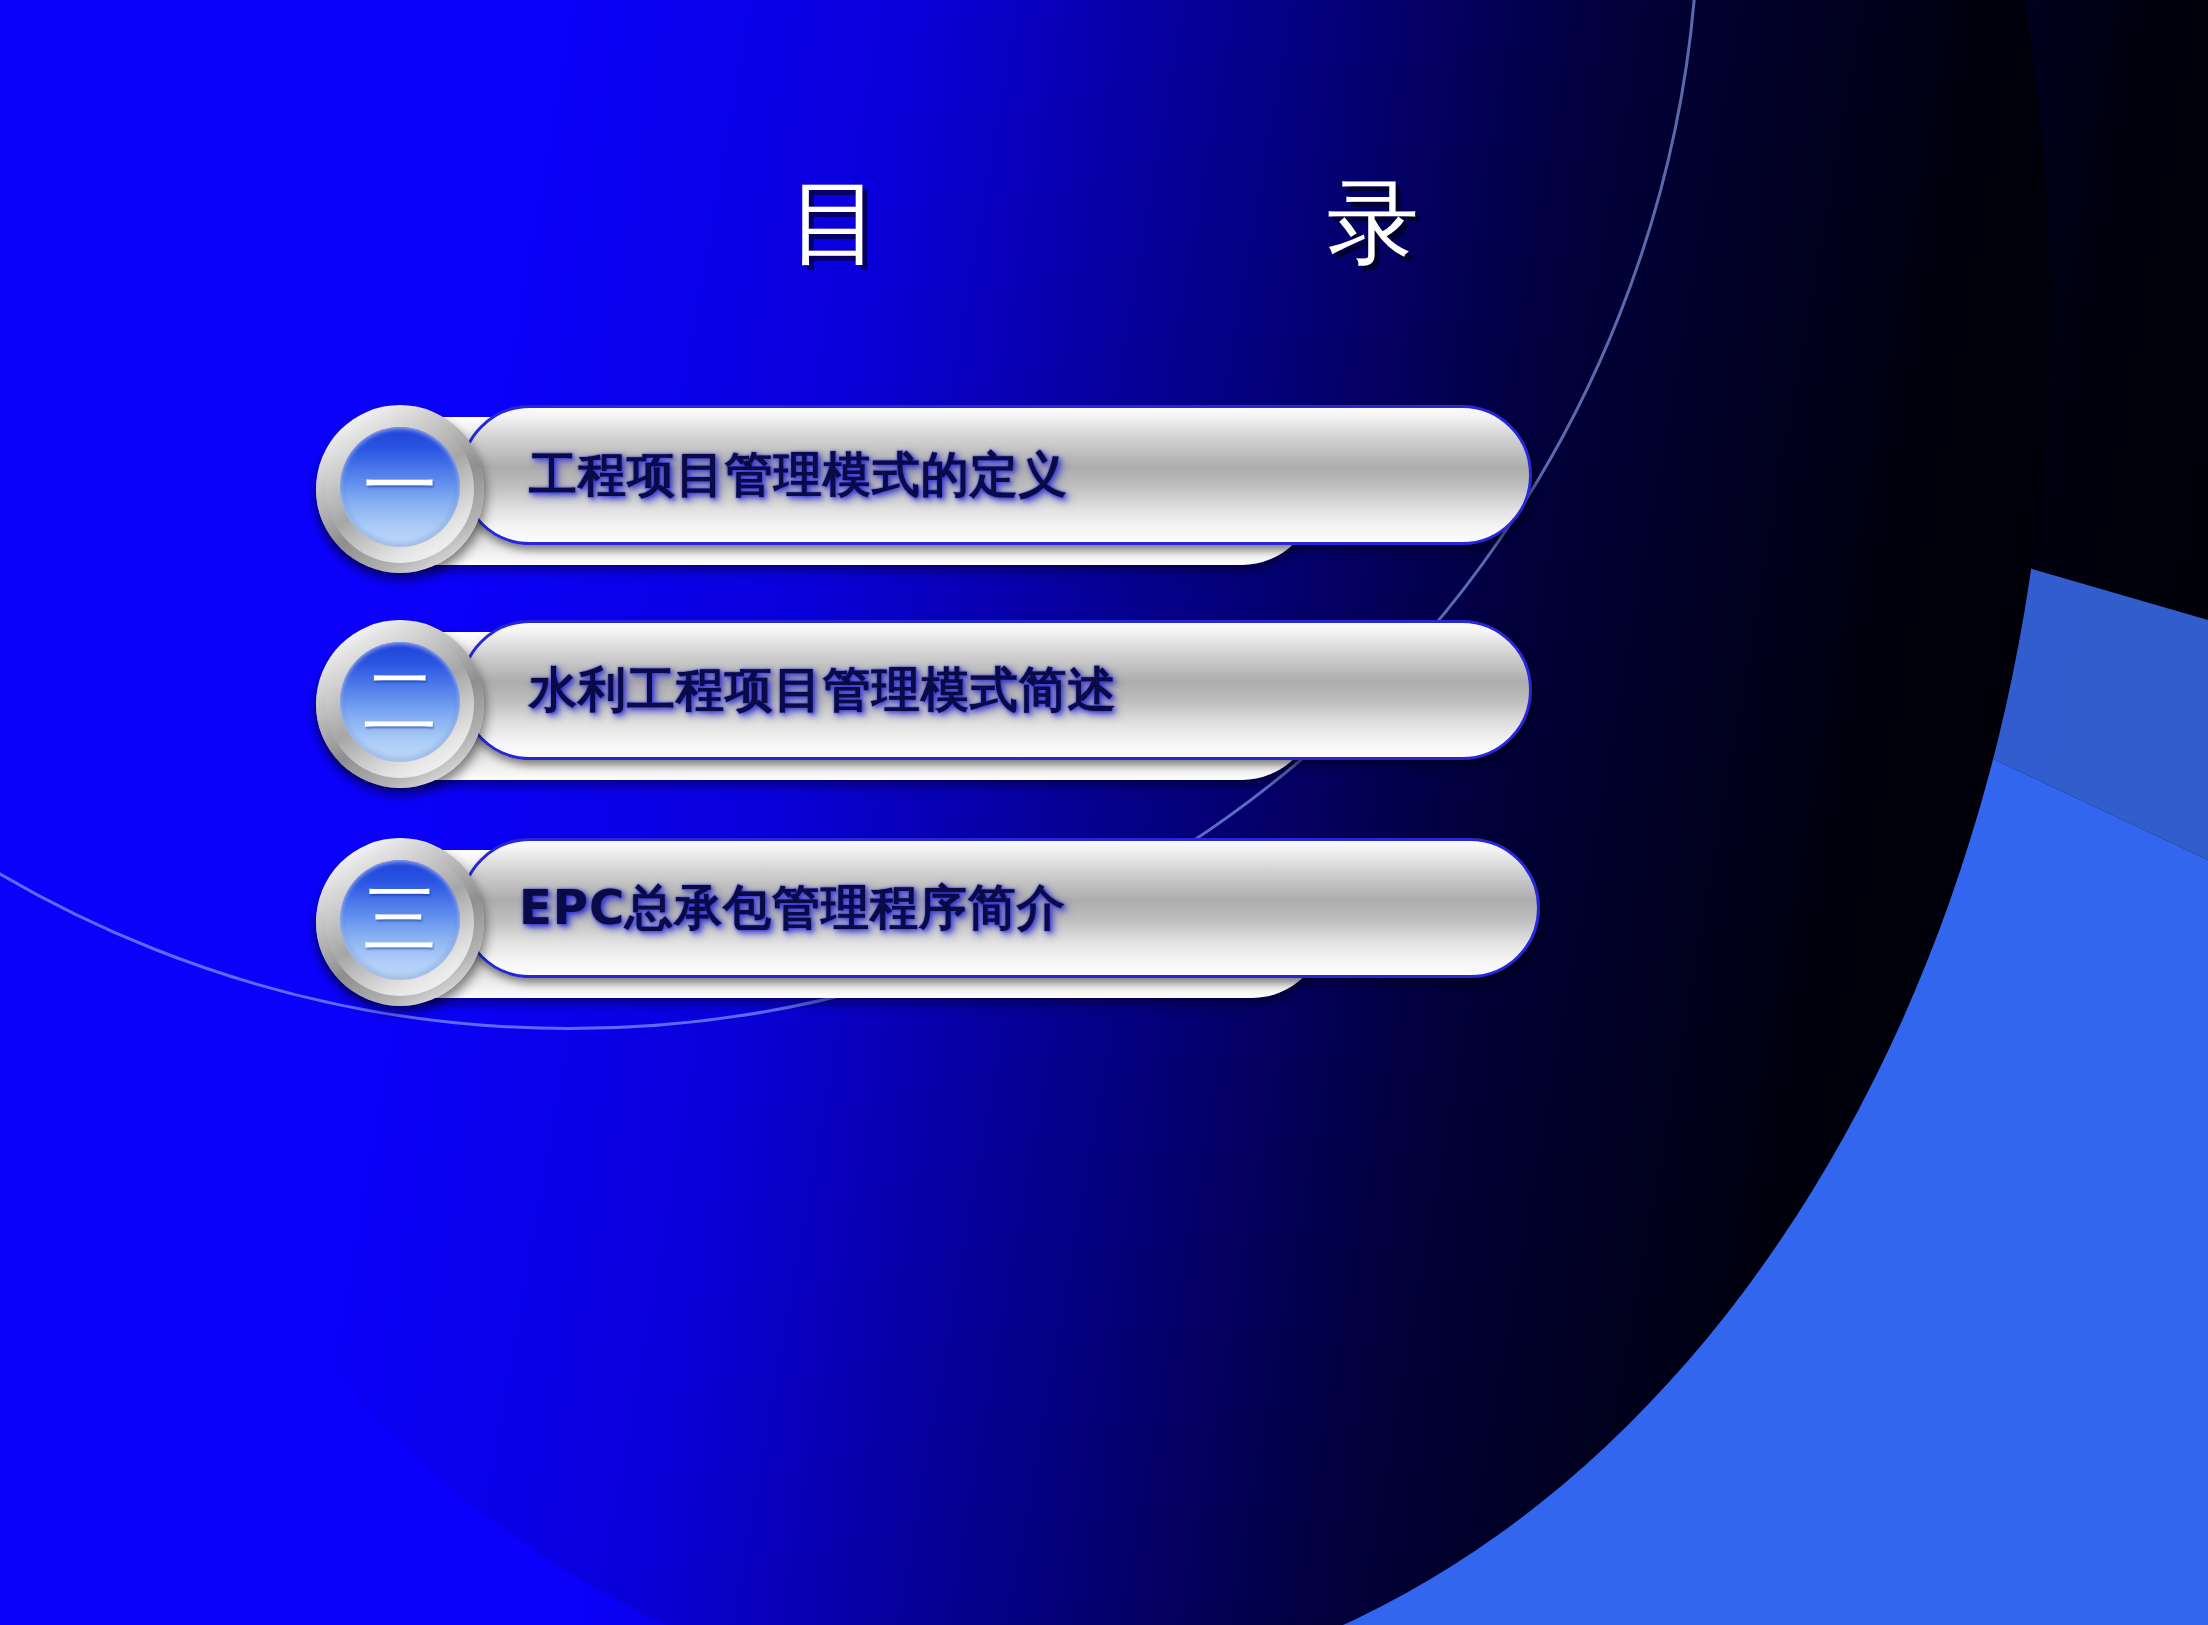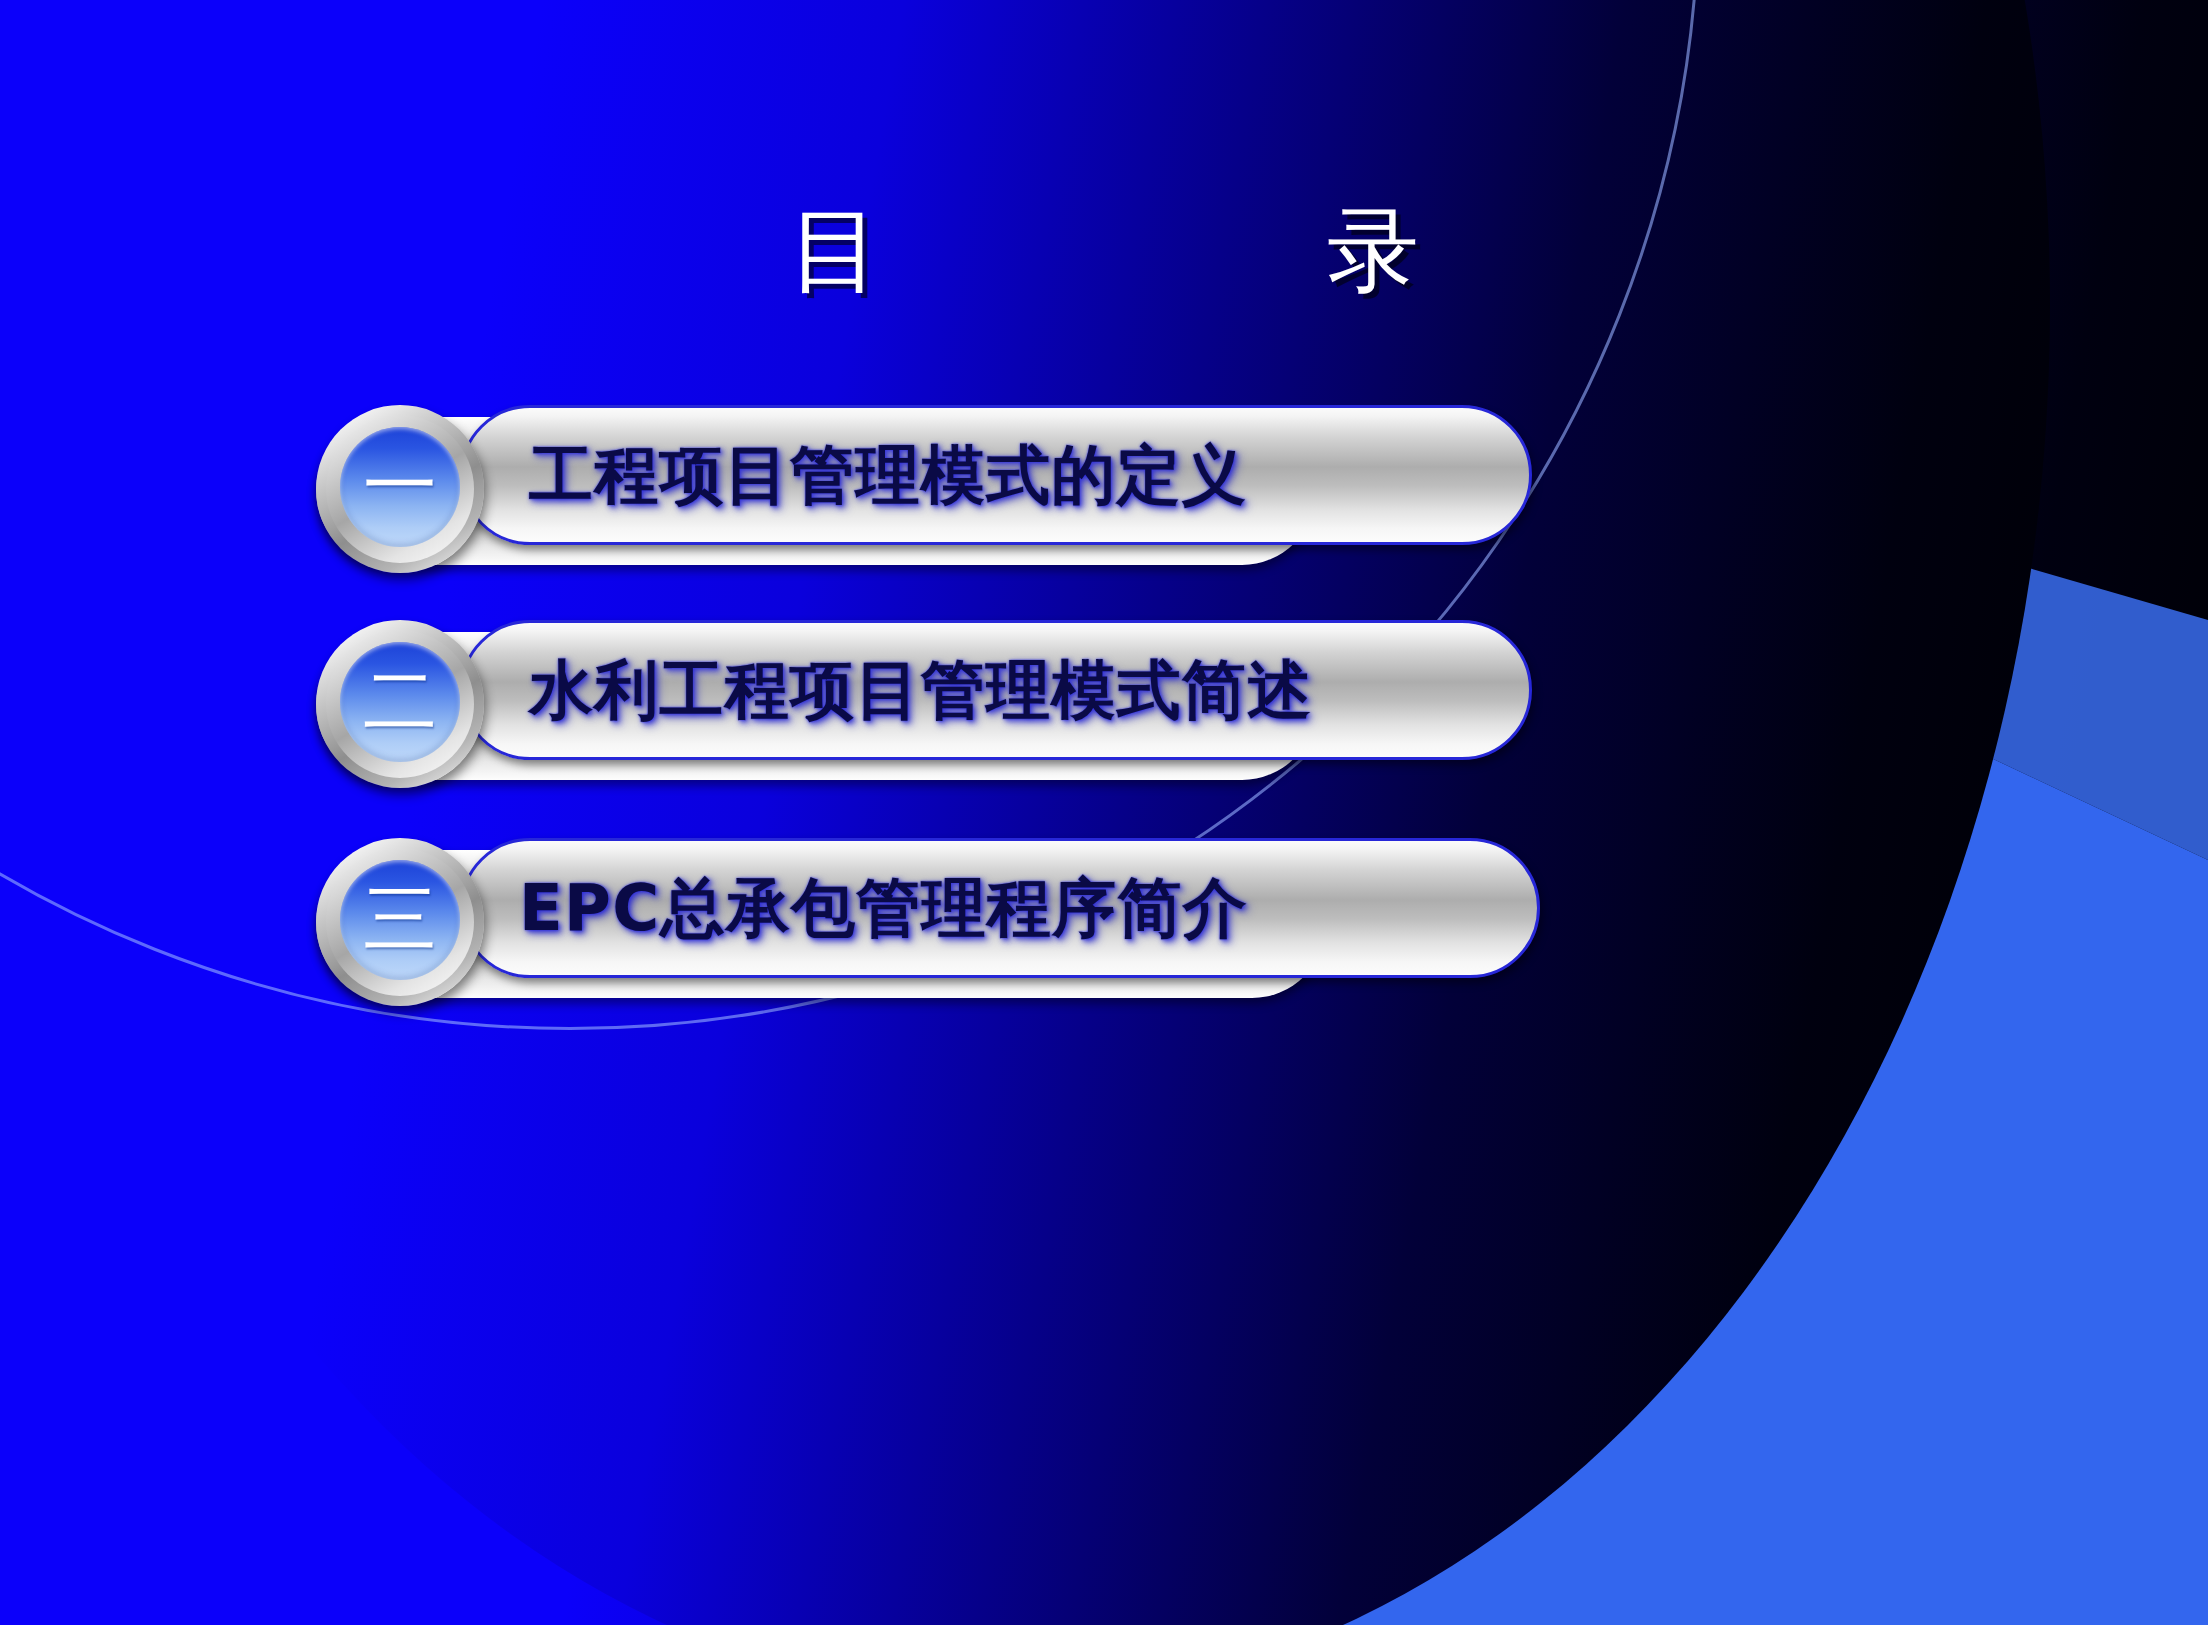--- a/index.html
+++ b/index.html
@@ -62,21 +62,21 @@
     border-radius: 50%;
     border: 3px solid rgba(150,175,255,0.60);
     box-sizing: border-box;
     clip-path: inset(1195px 0 0 0);
   }
 
   
   .title {
     position: absolute;
     left: 0;
-    top: 192px;
+    top: 164px;
     width: 2208px;
     text-align: center;
     font-size: 92px;
     line-height: 118px;
     color: #FFFFFF;
     letter-spacing: 0.42em;
     text-indent: 0.42em;
     text-shadow: 5px 5px 0 rgba(0,0,0,0.55);
     font-weight: 400;
     white-space: pre;
@@ -140,21 +140,21 @@
     display: flex;
     align-items: center;
     box-shadow: 2px 5px 9px rgba(0,0,0,0.45);
   }
   .row-1 .pill-main { left: 144px; width: 1072px; }
   .row-2 .pill-main { left: 144px; width: 1072px; text-align: right; }
   .row-3 .pill-main { left: 144px; width: 1080px; }
 
   .pill-label {
     padding-left: 66px;
-    font-size: 64px;
+    font-size: 48px;
     font-weight: bold;
     color: #0A0A46;
     letter-spacing: 0.02em;
     white-space: nowrap;
     text-shadow:
        0 0 2px #2A2AE0,
        2px 2px 5px rgba(40,40,220,0.85),
        4px 4px 9px rgba(30,30,190,0.55);
   }
   .row-3 .pill-label { padding-left: 56px; }

